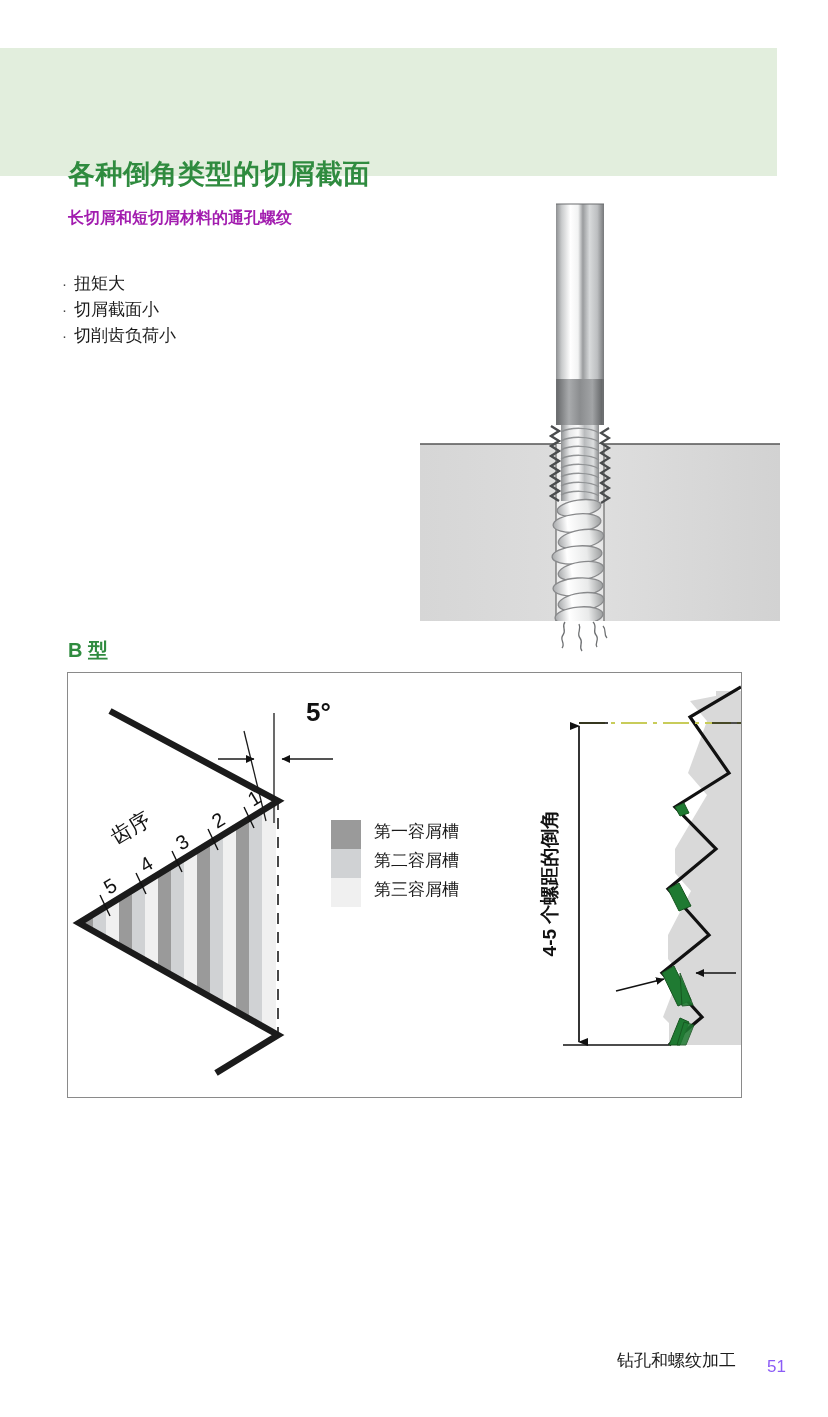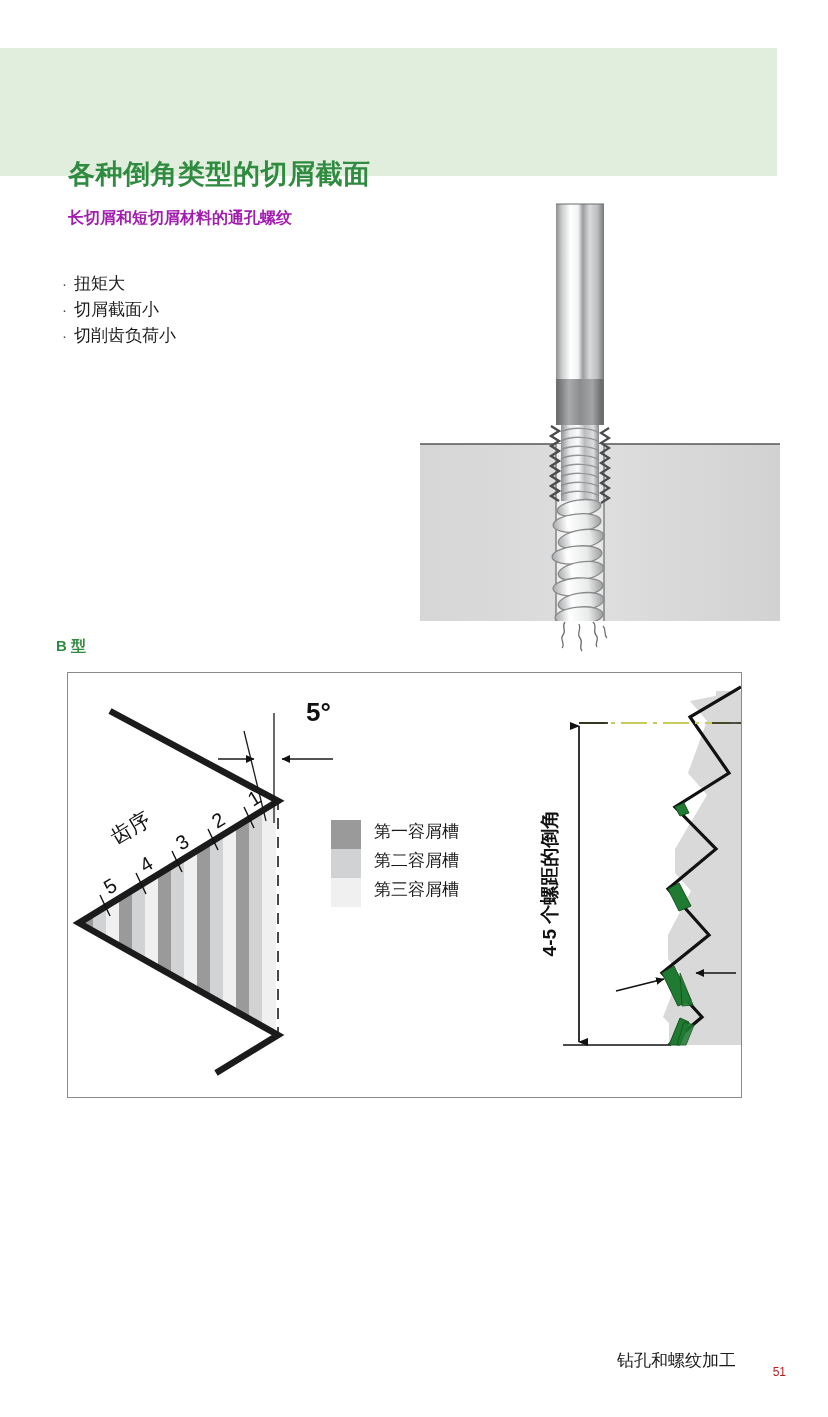--- a/index.html
+++ b/index.html
@@ -81,23 +81,23 @@
     position: absolute;
     left: 415px;
     top: 196px;
     width: 370px;
     height: 470px;
   }
 
   
   .btype-label {
     position: absolute;
-    left: 56px;
+    left: 68px;
     top: 637px;
-    font-size: 15px;
+    font-size: 20px;
     font-weight: bold;
     color: #2f8b3f;
     white-space: nowrap;
   }
 
   
   .diagram-box {
     position: absolute;
     left: 67px;
     top: 672px;
@@ -148,23 +148,23 @@
     position: absolute;
     right: 92px;
     top: 0;
     font-size: 17px;
     color: #1b1b1b;
     white-space: nowrap;
   }
   .footer-page {
     position: absolute;
     right: 42px;
-    top: 16px;
-    font-size: 12px;
-    color: #b91c1c;
+    top: 8px;
+    font-size: 17px;
+    color: #8b5cf6;
     white-space: nowrap;
   }
 </style>
 </head>
 <body>
 
 <div id="page">
 
   <div class="header-band">
     <div class="header-title">各种倒角类型的切屑截面</div>

